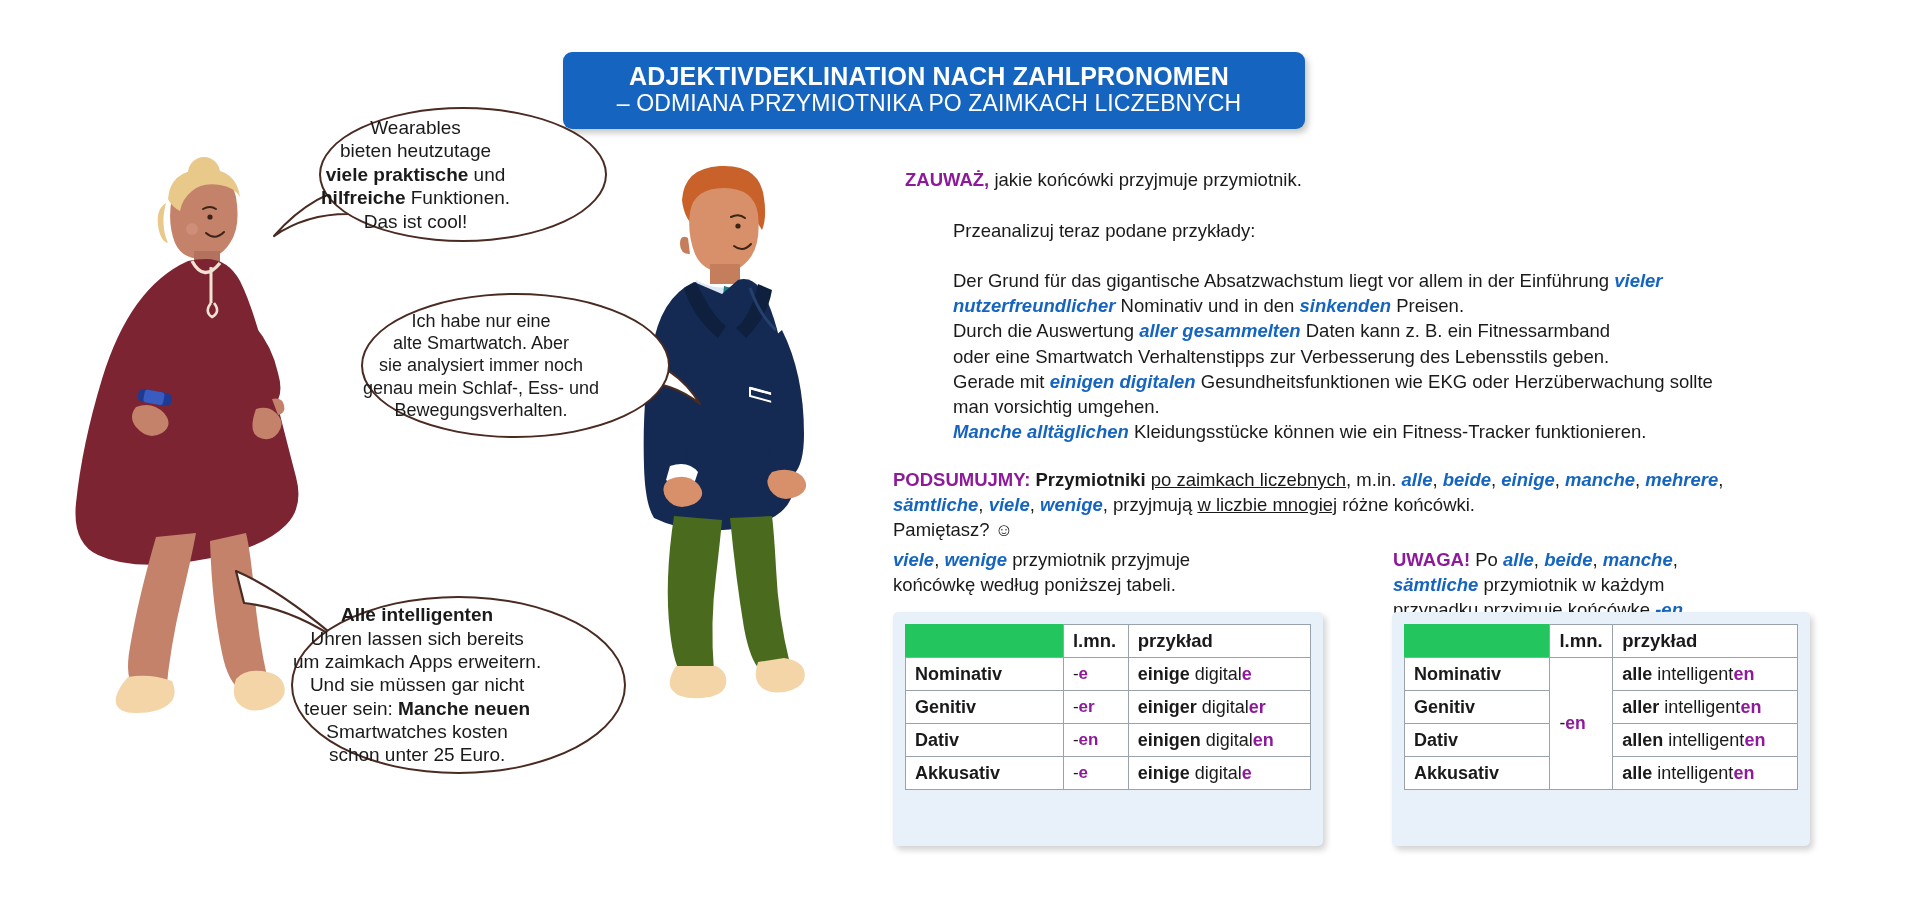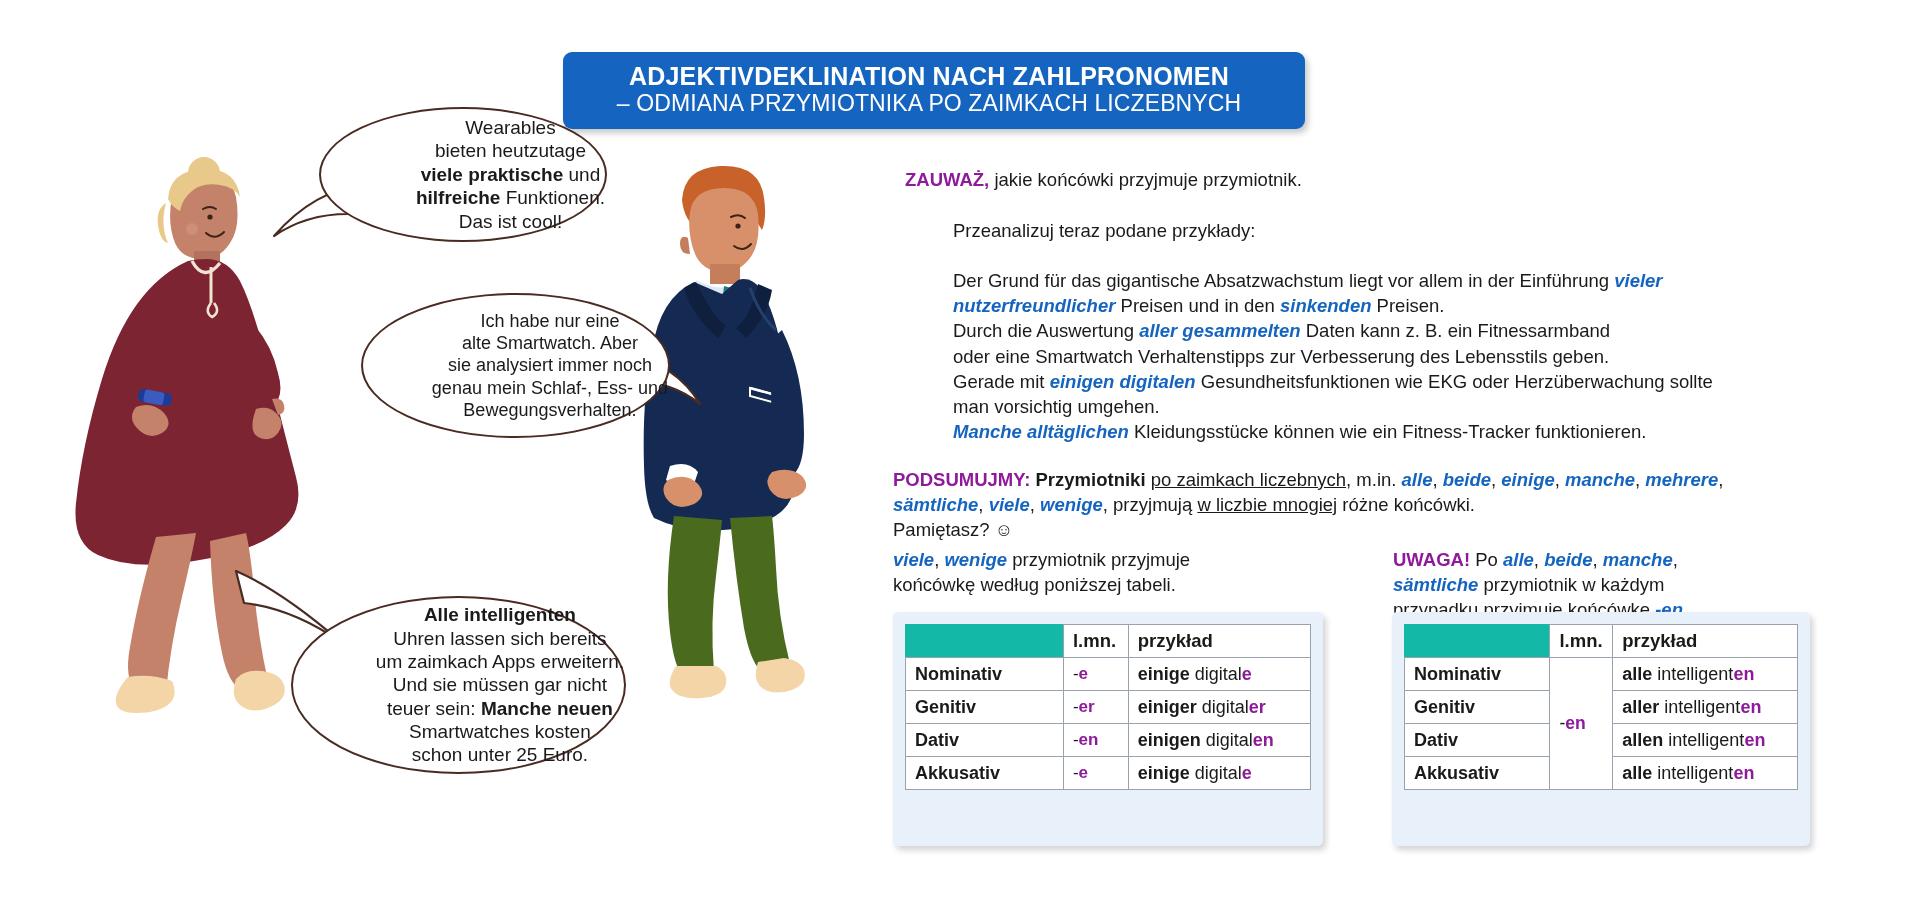--- a/index.html
+++ b/index.html
@@ -32,21 +32,21 @@
     color:#ffffff;font-weight:normal;font-size:23px;letter-spacing:.1px;
     line-height:1.18;white-space:nowrap;
   }
 
   
   .bubble{
     position:absolute;
     border:2.2px solid #4a2b22;
     background:#ffffff;
     border-radius:50%;
-    display:flex;align-items:center;justify-content:flex-end;
+    display:flex;align-items:center;justify-content:flex-start;
     text-align:center;
     box-sizing:border-box;
     z-index:6;
   }
   .bubble-inner{line-height:1.23;}
   .b1{left:319px;top:107px;width:288px;height:135px;font-size:19px;}
   .b2{left:361px;top:293px;width:309px;height:145px;font-size:18px;}
   .b3{left:291px;top:596px;width:335px;height:178px;font-size:19px;}
   .tail{position:absolute;z-index:5;}
   .tail svg{display:block;}
@@ -89,21 +89,21 @@
     position:absolute;
     background:#e8f0fa;
     border-radius:5px;
     box-shadow:3px 4px 6px rgba(0,0,0,.18);
     box-sizing:border-box;
   }
   .tbl-left{left:893px;top:612px;width:430px;height:234px;padding:12px 12px 12px 12px;}
   .tbl-right{left:1392px;top:612px;width:418px;height:234px;padding:12px 12px 12px 12px;}
   table.decl{
     border-collapse:collapse;
-    background:#14b8a6;
+    background:#22c55e;
     width:100%;
     font-size:18px;
     table-layout:fixed;
   }
   table.decl td, table.decl th{
     border:1px solid #9aa3ad;
     padding:5px 9px;
     background:#ffffff;
     text-align:left;
     vertical-align:middle;
@@ -270,21 +270,21 @@
     </div>
 
     <div class="gap-sm"></div>
 
     <div class="indent">Przeanalizuj teraz podane przykłady:</div>
 
     <div class="gap-md"></div>
 
     <div class="examples">
         <div class="ln"><span>Der Grund für das gigantische Absatzwachstum liegt vor allem in der Einführung </span><span class="kw-blue">vieler</span></div>
-        <div class="ln"><span class="kw-blue">nutzerfreundlicher</span><span> Preisen und in den </span><span class="kw-blue">sinkenden</span><span> Preisen.</span></div>
+        <div class="ln"><span class="kw-blue">nutzerfreundlicher</span><span> Nominativ und in den </span><span class="kw-blue">sinkenden</span><span> Preisen.</span></div>
         <div class="ln"><span>Durch die Auswertung </span><span class="kw-blue">aller gesammelten</span><span> Daten kann z. B. ein Fitnessarmband</span></div>
         <div class="ln"><span>oder eine Smartwatch Verhaltenstipps zur Verbesserung des Lebensstils geben.</span></div>
         <div class="ln"><span>Gerade mit </span><span class="kw-blue">einigen digitalen</span><span> Gesundheitsfunktionen wie EKG oder Herzüberwachung sollte</span></div>
         <div class="ln"><span>man vorsichtig umgehen.</span></div>
         <div class="ln"><span class="kw-blue">Manche alltäglichen</span><span> Kleidungsstücke können wie ein Fitness-Tracker funktionieren.</span></div>
       </div>
 
     <div class="summary">
         <div class="ln"><span class="kw-purple">PODSUMUJMY:</span><span> </span><span class="kw-bold">Przymiotniki</span><span> </span><span class="u">po zaimkach liczebnych</span><span>, m.in. </span><span class="kw-blue">alle</span><span>, </span><span class="kw-blue">beide</span><span>, </span><span class="kw-blue">einige</span><span>, </span><span class="kw-blue">manche</span><span>, </span><span class="kw-blue">mehrere</span><span>,</span></div>
         <div class="ln"><span class="kw-blue">sämtliche</span><span>, </span><span class="kw-blue">viele</span><span>, </span><span class="kw-blue">wenige</span><span>, przyjmują </span><span class="u">w liczbie mnogiej</span><span> różne końcówki.</span></div>

